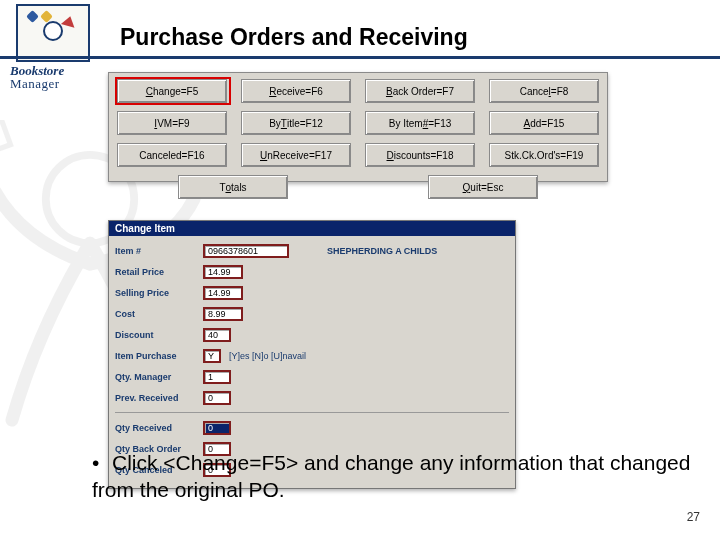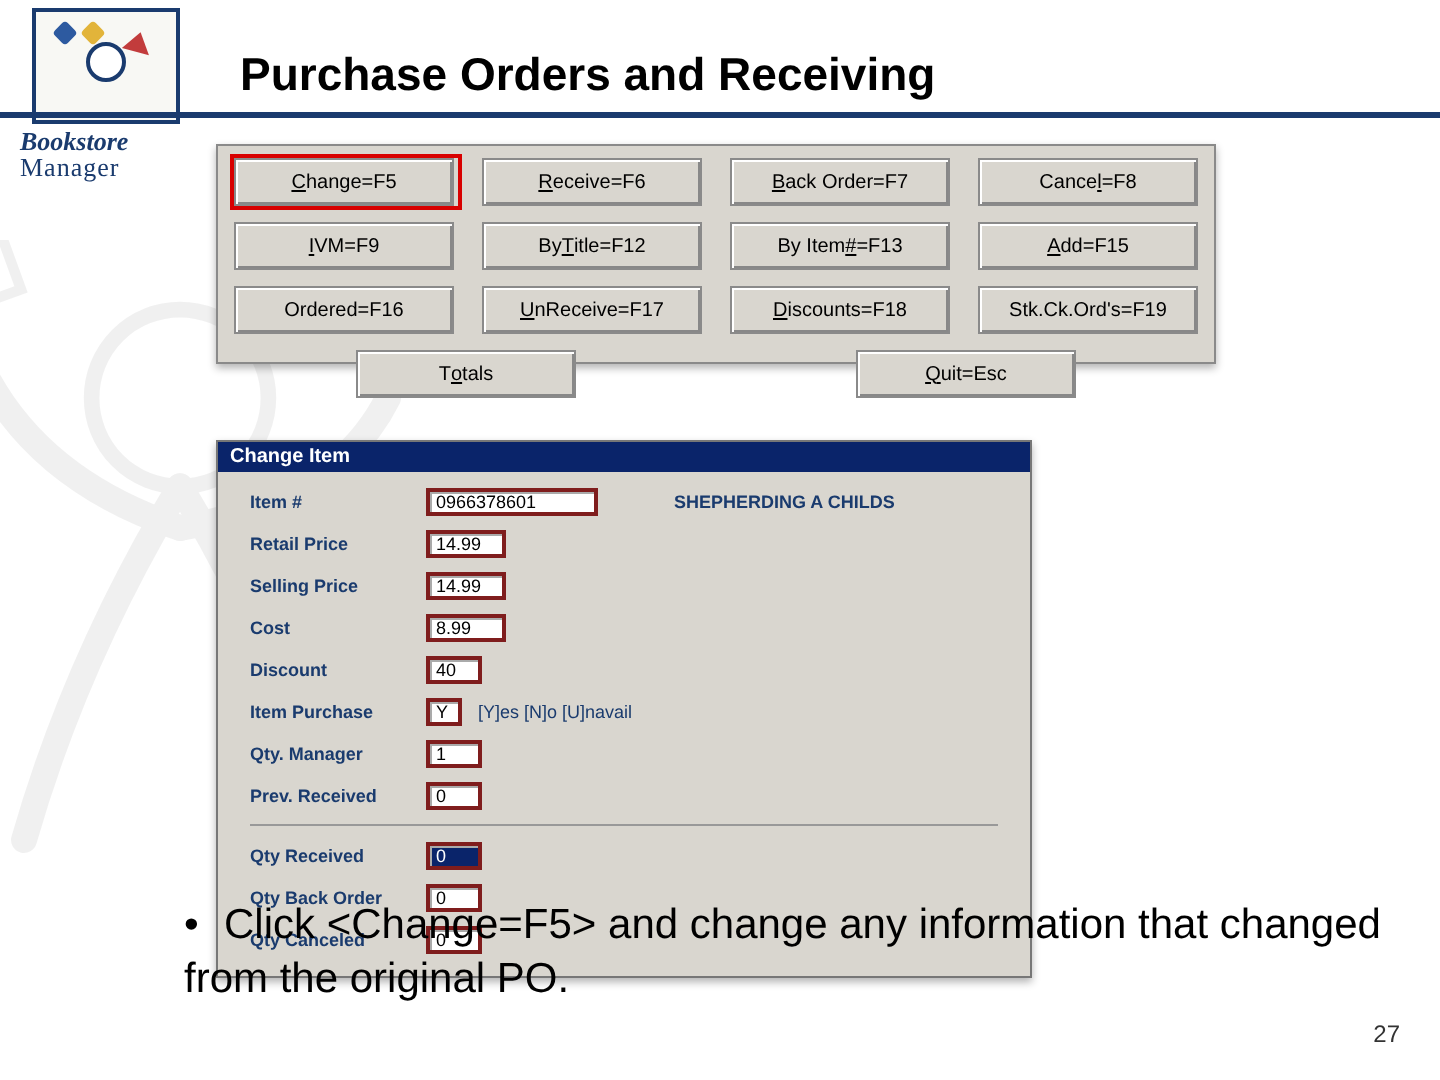--- a/index.html
+++ b/index.html
@@ -148,21 +148,21 @@
     margin-top: 28px;
   }
   .form-title {
     background: #0a246a;
     color: #fff;
     font-size: 10px;
     font-weight: bold;
     padding: 2px 6px;
   }
   .form-body {
-    padding: 4px 16px 8px;
+    padding: 4px 6px 8px;
   }
   .frow {
     display: flex;
     align-items: center;
     height: 21px;
   }
   .flabel {
     width: 88px;
     color: #1a3b6e;
     font-weight: bold;
@@ -258,21 +258,21 @@
     <div class="wbtn"><span class="u">B</span>ack Order=F7</div>
     <div class="wbtn">Cance<span class="u">l</span>=F8</div>
   </div>
   <div class="btn-row">
     <div class="wbtn"><span class="u">I</span>VM=F9</div>
     <div class="wbtn">By <span class="u">T</span>itle=F12</div>
     <div class="wbtn">By Item <span class="u">#</span>=F13</div>
     <div class="wbtn"><span class="u">A</span>dd=F15</div>
   </div>
   <div class="btn-row">
-    <div class="wbtn">Ordered=F16</div>
+    <div class="wbtn">Canceled=F16</div>
     <div class="wbtn"><span class="u">U</span>nReceive=F17</div>
     <div class="wbtn"><span class="u">D</span>iscounts=F18</div>
     <div class="wbtn">Stk.Ck.Ord's=F19</div>
   </div>
   <div class="btn-row two">
     <div class="wbtn">T<span class="u">o</span>tals</div>
     <div class="wbtn"><span class="u">Q</span>uit=Esc</div>
   </div>
   <div class="highlight-red" style="left:6px; top:4px; width:112px; height:24px;"></div>
 </div>

